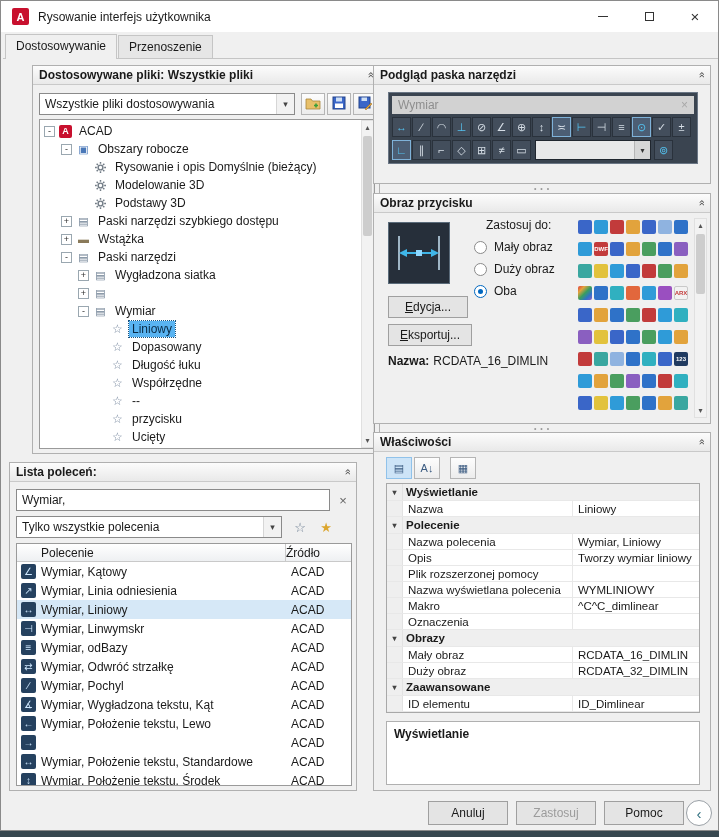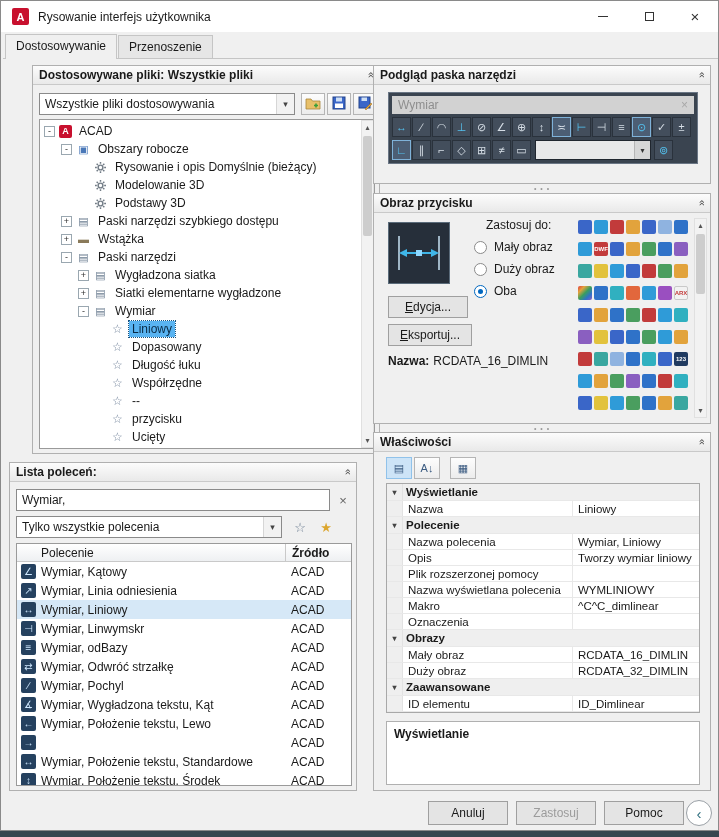--- a/index.html
+++ b/index.html
@@ -45,21 +45,21 @@
 .sb-arrow{height:13px;display:flex;align-items:center;justify-content:center;font-size:8px;color:#555;}
 .sb-arrow.bottom{position:absolute;bottom:0;left:0;right:0;}
 .sb-thumb{position:absolute;left:1px;width:9px;background:#cdcdcd;border-radius:2px;}
 
 .search-input{position:absolute;height:22px;border:1px solid #8a8a8a;padding:0 5px;font-size:12px;background:#fff;color:#1a1a1a;}
 .clear-btn{position:absolute;width:18px;height:22px;display:flex;align-items:center;justify-content:center;color:#666;font-size:13px;}
 
 .cmd-table{position:absolute;background:#fff;border:1px solid #9a9a9a;overflow:hidden;}
 .cmd-head{display:flex;height:18px;background:linear-gradient(#ffffff,#eef0f2);border-bottom:1px solid #c9c9c9;align-items:center;}
 .cmd-head .h1{flex:1;padding-left:24px;}
-.cmd-head .h2{width:66px;border-left:1px solid #c9c9c9;padding-left:6px;height:100%;display:flex;align-items:center;font-weight:bold;}
+.cmd-head .h2{width:66px;border-left:1px solid #c9c9c9;padding-left:0;height:100%;display:flex;align-items:center;}
 .cmd-row{height:19px;display:flex;align-items:center;}
 .cmd-row.sel{background:#d6e8f7;}
 .cmd-c1{flex:1;display:flex;align-items:center;overflow:hidden;}
 .cmd-icon{width:15px;height:15px;min-width:15px;background:#25415f;color:#cfe8ff;font-size:10px;line-height:15px;text-align:center;margin:0 5px 0 4px;border-radius:2px;}
 .cmd-src{width:66px;padding-left:6px;}
 
 .tbx{position:absolute;background:#3a4450;border:1px solid #6a7685;padding:3px;}
 .tb-title{height:18px;background:#d2d2d2;color:#8e8e8e;font-size:12px;line-height:18px;padding:0 6px;display:flex;}
 .tb-title .x{margin-left:auto;color:#a8a8a8;}
 .tb-row{display:flex;margin-top:3px;align-items:center;}
@@ -231,21 +231,20 @@
         <div class="tree-row">
           <span class="indent" style="display: inline-block; width: 36px;"></span>
           <span class="expander">+</span>
           <span class="ticon toolbar">▤</span>
           <span class="tree-label">Wygładzona siatka</span>
         </div>
         <div class="tree-row">
           <span class="indent" style="display: inline-block; width: 36px;"></span>
           <span class="expander">+</span>
           <span class="ticon toolbar">▤</span>
-          <span class="tree-label">Siatki elementarne wygładzone</span>
         </div>
         <div class="tree-row">
           <span class="indent" style="display: inline-block; width: 36px;"></span>
           <span class="expander">-</span>
           <span class="ticon toolbar">▤</span>
           <span class="tree-label">Wymiar</span>
         </div>
         <div class="tree-row">
           <span class="indent" style="display: inline-block; width: 53px;"></span>
           <span class="expander empty"></span>

